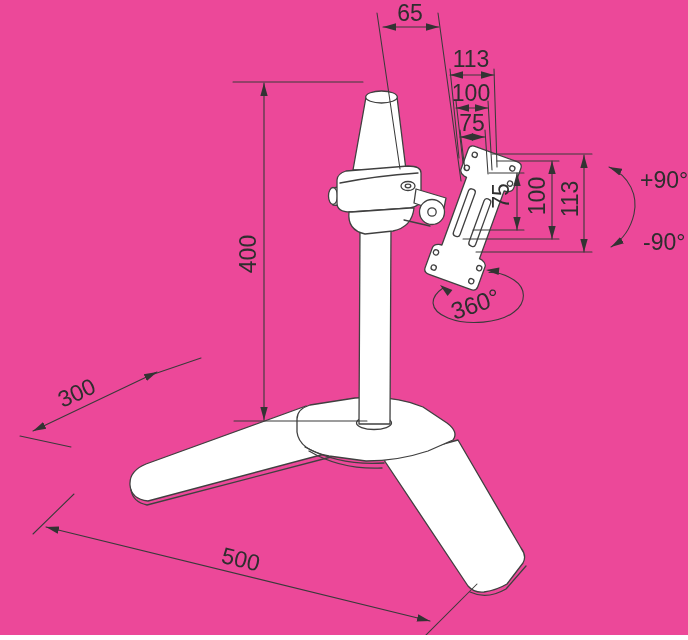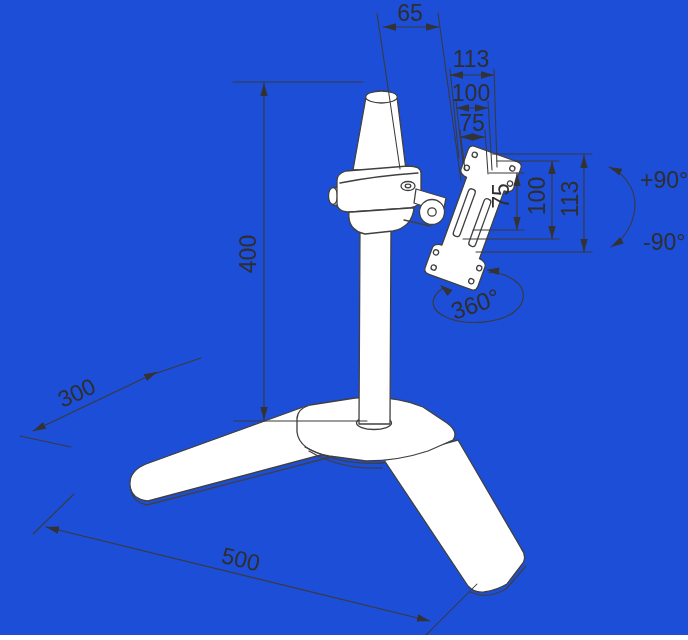--- a/index.html
+++ b/index.html
@@ -1,16 +1,16 @@
 <!DOCTYPE html>
 <html><head>
 <meta charset="utf-8">
 <style>
   html,body{margin:0;padding:0;background:#ffffff;}
-  .page{position:relative;width:688px;height:635px;background:#1d4ed8;overflow:hidden;
+  .page{position:relative;width:688px;height:635px;background:#ec4899;overflow:hidden;
         font-family:"Liberation Sans",sans-serif;}
   svg{position:absolute;left:0;top:0;}
   .geo{fill:none;stroke:#404040;stroke-width:1.3;stroke-linejoin:round;stroke-linecap:round;}
   .geow{fill:#ffffff;stroke:#404040;stroke-width:1.3;stroke-linejoin:round;stroke-linecap:round;}
   .dim{fill:none;stroke:#3a3a3a;stroke-width:1.1;stroke-linecap:round;}
   .ext{fill:none;stroke:#3a3a3a;stroke-width:1.05;stroke-linecap:round;}
   .arr{fill:#333333;stroke:none;}
   .lbl{fill:#2e2e2e;font-family:"Liberation Sans",sans-serif;font-size:23px;}
   .lblm{text-anchor:middle;}
 </style>

